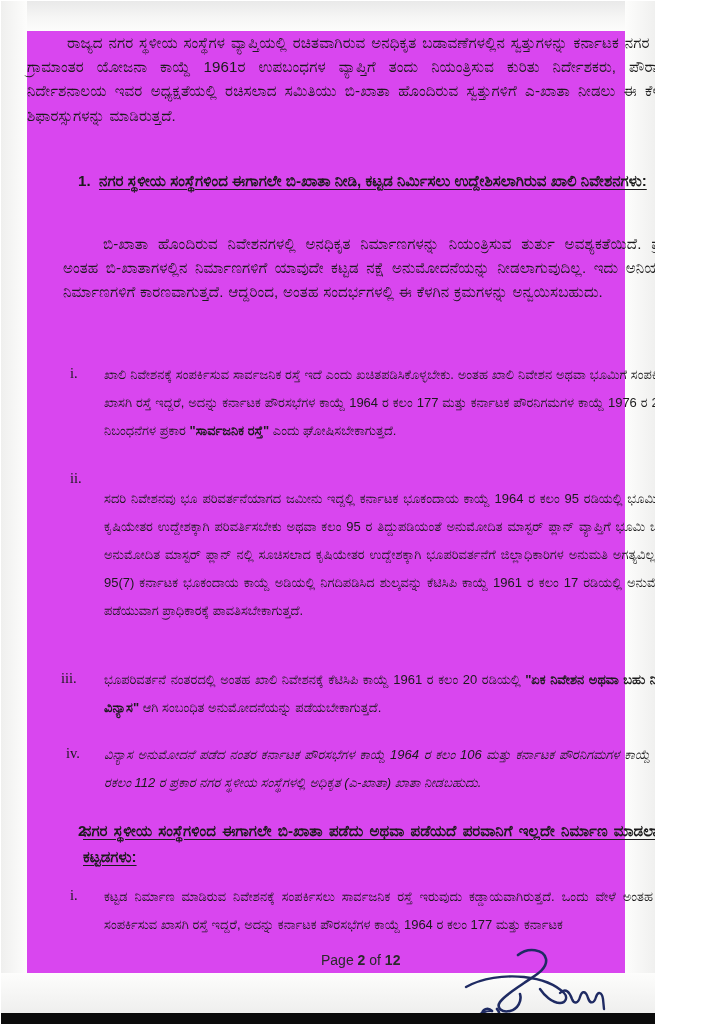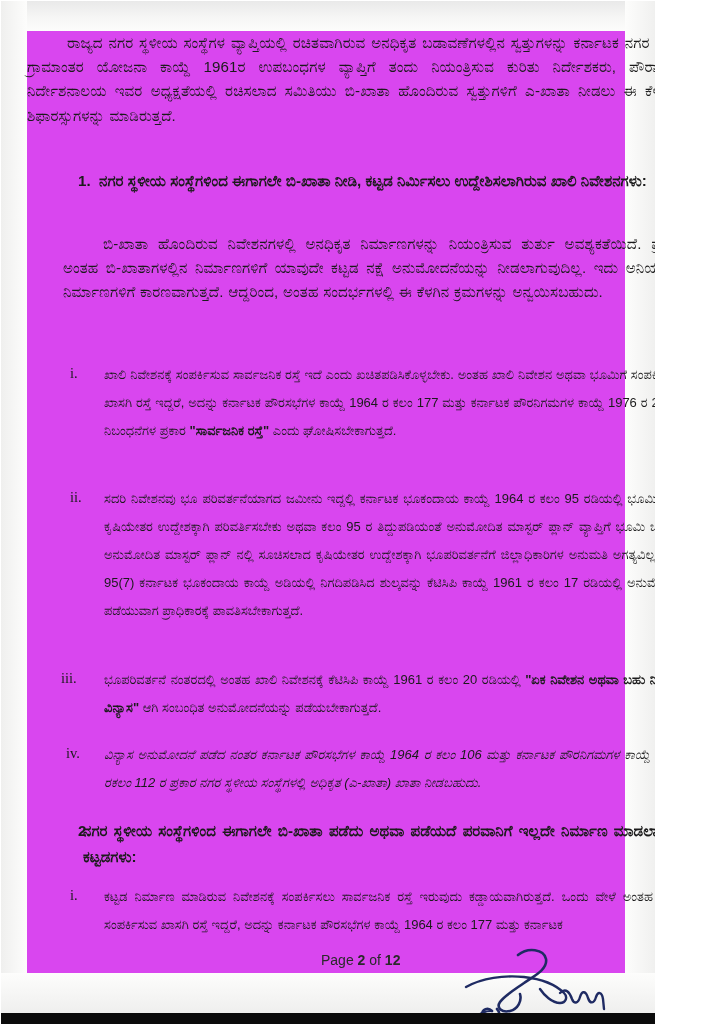--- a/index.html
+++ b/index.html
@@ -77,20 +77,21 @@
   }
 
   .heading {
     position: absolute;
     font-weight: bold;
     font-size: 15.1px;
     line-height: 26px;
     text-align: justify;
   }
   .heading .htext {
+    text-decoration: underline;
     text-underline-offset: 2.5px;
     text-decoration-thickness: 1.2px;
   }
   .heading-num {
     position: absolute;
     font-weight: bold;
     font-size: 15.1px;
     line-height: 26px;
   }
 
@@ -149,21 +150,21 @@
 
     <div class="para" style="left:62px; top:231px; width:621px;">
       <span class="indent-first"></span><span>ಬಿ-ಖಾತಾ ಹೊಂದಿರುವ ನಿವೇಶನಗಳಲ್ಲಿ ಅನಧಿಕೃತ ನಿರ್ಮಾಣಗಳನ್ನು ನಿಯಂತ್ರಿಸುವ ತುರ್ತು ಅವಶ್ಯಕತೆಯಿದೆ. ಪ್ರಸ್ತುತ ಅಂತಹ ಬಿ-ಖಾತಾಗಳಲ್ಲಿನ ನಿರ್ಮಾಣಗಳಿಗೆ ಯಾವುದೇ ಕಟ್ಟಡ ನಕ್ಷೆ ಅನುಮೋದನೆಯನ್ನು ನೀಡಲಾಗುವುದಿಲ್ಲ. ಇದು ಅನಿಯಂತ್ರಿತ ನಿರ್ಮಾಣಗಳಿಗೆ ಕಾರಣವಾಗುತ್ತದೆ. ಆದ್ದರಿಂದ, ಅಂತಹ ಸಂದರ್ಭಗಳಲ್ಲಿ ಈ ಕೆಳಗಿನ ಕ್ರಮಗಳನ್ನು ಅನ್ವಯಿಸಬಹುದು.</span>
     </div>
 
     <div class="li-marker" style="left:69px; top:360px;">i.</div>
     <div class="li" style="left:103px; top:360px; width:580px;">
       <span>ಖಾಲಿ ನಿವೇಶನಕ್ಕೆ ಸಂಪರ್ಕಿಸುವ ಸಾರ್ವಜನಿಕ ರಸ್ತೆ ಇದೆ ಎಂದು ಖಚಿತಪಡಿಸಿಕೊಳ್ಳಬೇಕು. ಅಂತಹ ಖಾಲಿ ನಿವೇಶನ ಅಥವಾ ಭೂಮಿಗೆ ಸಂಪರ್ಕಿಸುವ ಖಾಸಗಿ ರಸ್ತೆ ಇದ್ದರೆ, ಅದನ್ನು ಕರ್ನಾಟಕ ಪೌರಸಭೆಗಳ ಕಾಯ್ದೆ 1964 ರ ಕಲಂ 177 ಮತ್ತು ಕರ್ನಾಟಕ ಪೌರನಿಗಮಗಳ ಕಾಯ್ದೆ 1976 ರ 284 ರ ನಿಬಂಧನೆಗಳ ಪ್ರಕಾರ </span><b class="inline-bold">"ಸಾರ್ವಜನಿಕ ರಸ್ತೆ"</b><span> ಎಂದು ಘೋಷಿಸಬೇಕಾಗುತ್ತದೆ.</span>
     </div>
 
-    <div class="li-marker" style="left:69px; top:484px;">ii.</div>
+    <div class="li-marker" style="left:69px; top:465px;">ii.</div>
     <div class="li" style="left:103px; top:484px; width:580px;">
       <span>ಸದರಿ ನಿವೇಶನವು ಭೂ ಪರಿವರ್ತನೆಯಾಗದ ಜಮೀನು ಇದ್ದಲ್ಲಿ ಕರ್ನಾಟಕ ಭೂಕಂದಾಯ ಕಾಯ್ದೆ 1964 ರ ಕಲಂ 95 ರಡಿಯಲ್ಲಿ ಭೂಮಿಯನ್ನು ಕೃಷಿಯೇತರ ಉದ್ದೇಶಕ್ಕಾಗಿ ಪರಿವರ್ತಿಸಬೇಕು ಅಥವಾ ಕಲಂ 95 ರ ತಿದ್ದುಪಡಿಯಂತೆ ಅನುಮೋದಿತ ಮಾಸ್ಟರ್ ಪ್ಲಾನ್ ವ್ಯಾಪ್ತಿಗೆ ಭೂಮಿ ಬಂದರೆ, ಅನುಮೋದಿತ ಮಾಸ್ಟರ್ ಪ್ಲಾನ್ ನಲ್ಲಿ ಸೂಚಿಸಲಾದ ಕೃಷಿಯೇತರ ಉದ್ದೇಶಕ್ಕಾಗಿ ಭೂಪರಿವರ್ತನೆಗೆ ಜಿಲ್ಲಾಧಿಕಾರಿಗಳ ಅನುಮತಿ ಅಗತ್ಯವಿಲ್ಲ. ಕಲಂ 95(7) ಕರ್ನಾಟಕ ಭೂಕಂದಾಯ ಕಾಯ್ದೆ ಅಡಿಯಲ್ಲಿ ನಿಗದಿಪಡಿಸಿದ ಶುಲ್ಕವನ್ನು ಕೆಟಿಸಿಪಿ ಕಾಯ್ದೆ 1961 ರ ಕಲಂ 17 ರಡಿಯಲ್ಲಿ ಅನುಮೋದನೆ ಪಡೆಯುವಾಗ ಪ್ರಾಧಿಕಾರಕ್ಕೆ ಪಾವತಿಸಬೇಕಾಗುತ್ತದೆ.</span><b class="inline-bold"></b><span></span>
     </div>
 
     <div class="li-marker" style="left:60px; top:665px;">iii.</div>
     <div class="li" style="left:103px; top:665px; width:580px;">
       <span>ಭೂಪರಿವರ್ತನೆ ನಂತರದಲ್ಲಿ ಅಂತಹ ಖಾಲಿ ನಿವೇಶನಕ್ಕೆ ಕೆಟಿಸಿಪಿ ಕಾಯ್ದೆ 1961 ರ ಕಲಂ 20 ರಡಿಯಲ್ಲಿ </span><b class="inline-bold">"ಏಕ ನಿವೇಶನ ಅಥವಾ ಬಹು ನಿವೇಶನ ವಿನ್ಯಾಸ"</b><span> ಆಗಿ ಸಂಬಂಧಿತ ಅನುಮೋದನೆಯನ್ನು ಪಡೆಯಬೇಕಾಗುತ್ತದೆ.</span>
     </div>
 
     <div class="li-marker" style="left:65px; top:740px;">iv.</div>

